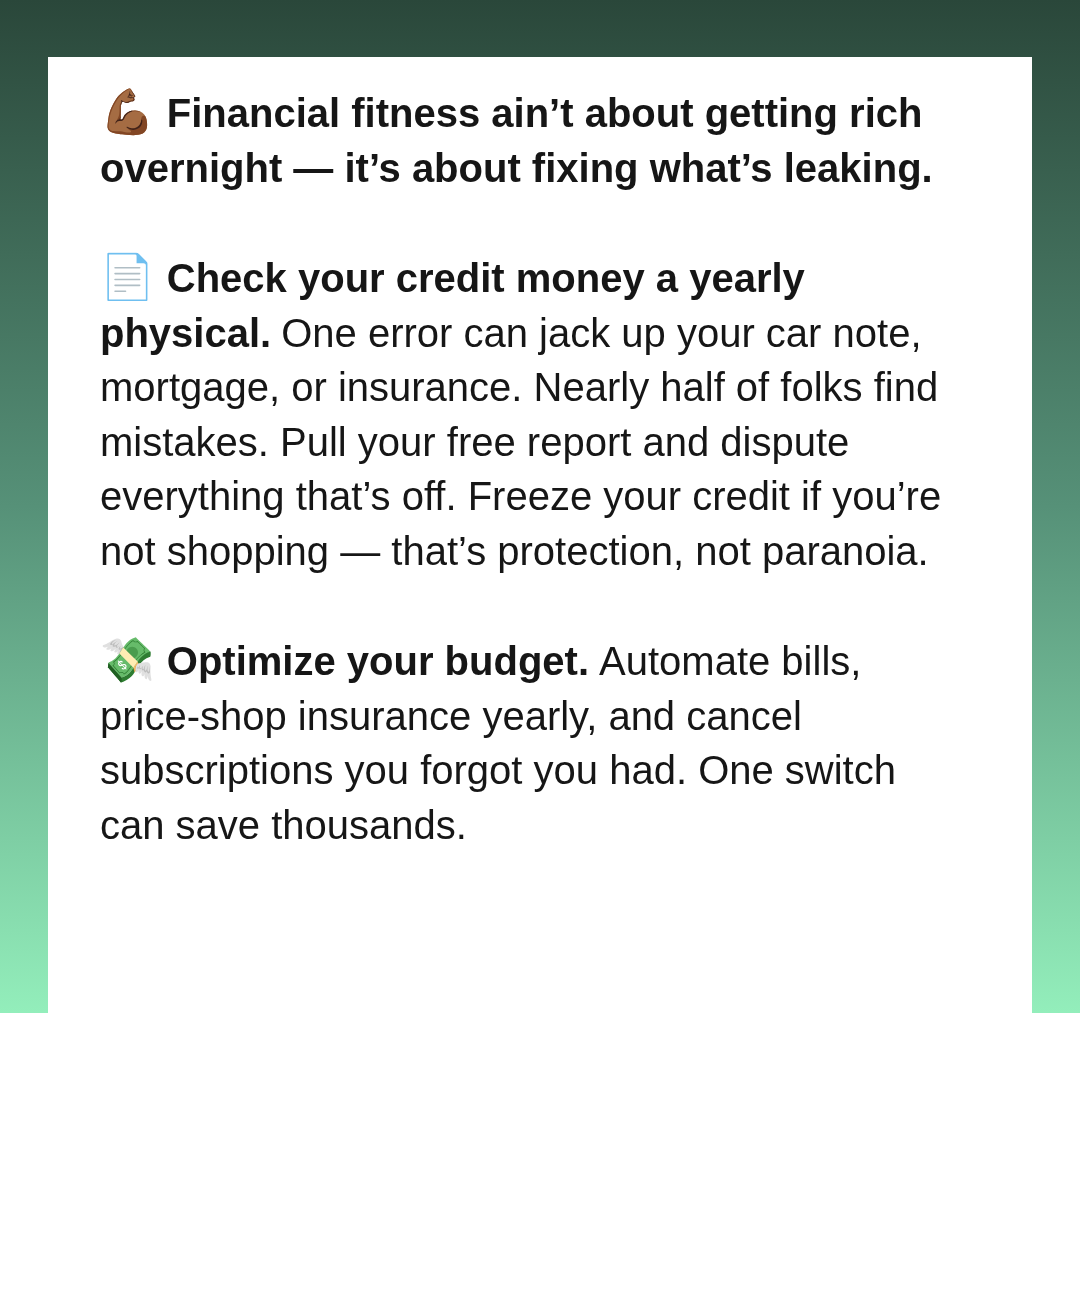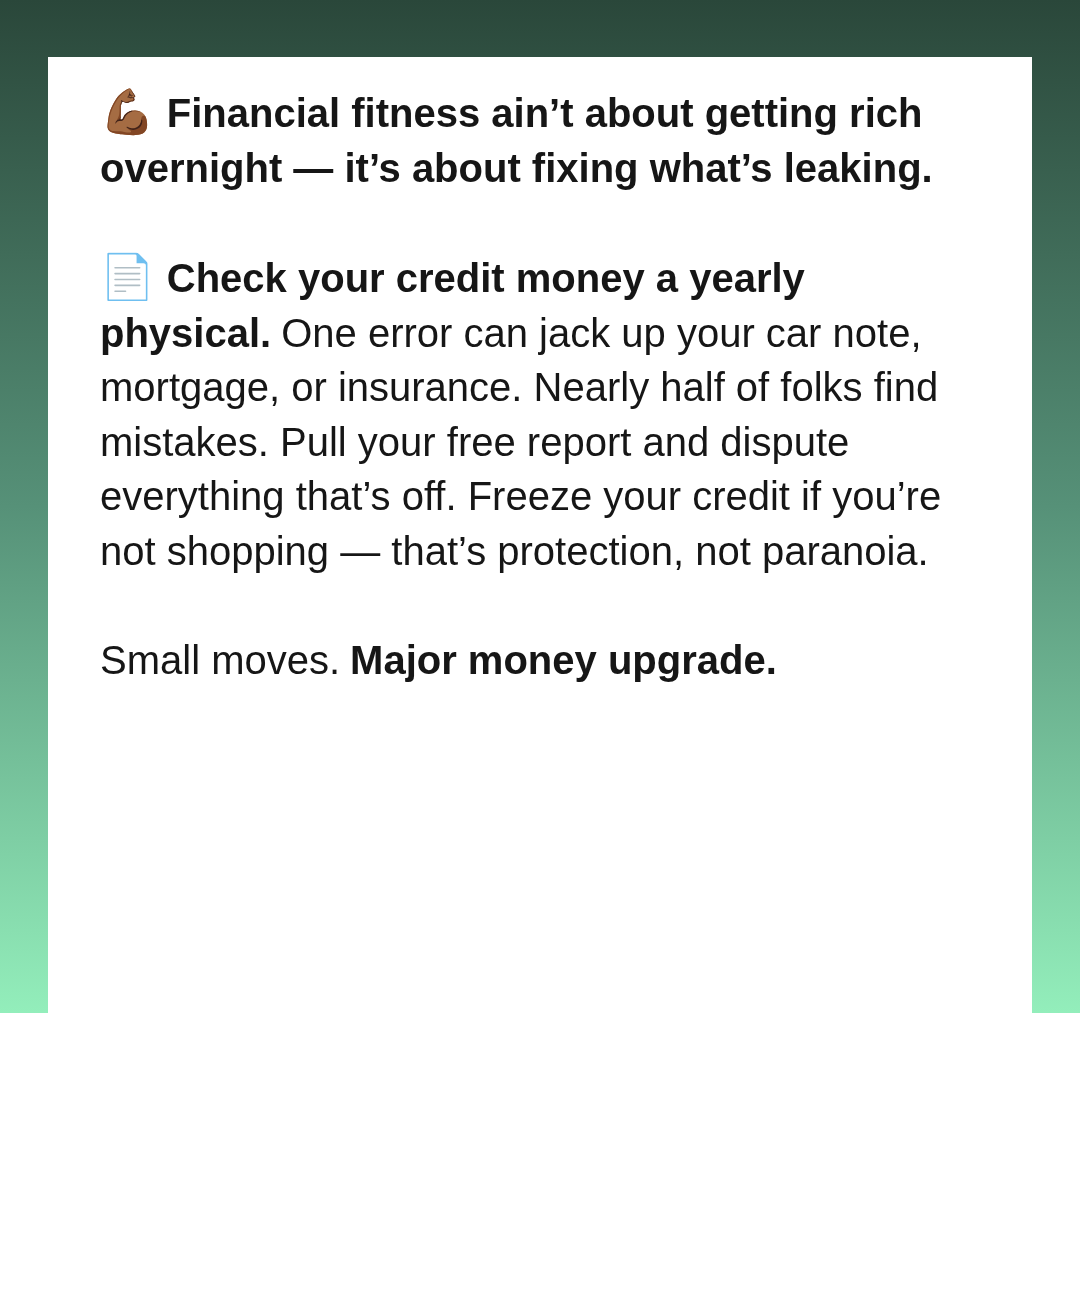--- a/index.html
+++ b/index.html
@@ -66,24 +66,24 @@
 
       <p>
         <span class="emoji">💪🏾</span><b class="lead">Financial fitness ain’t about getting rich overnight — it’s about fixing what’s leaking.</b>
       </p>
 
       <p>
         <span class="emoji">📄</span><b class="lead">Check your credit money a yearly physical.</b><span>One error can jack up your car note, mortgage, or insurance. Nearly half of folks find mistakes. Pull your free report and dispute everything that’s off. Freeze your credit if you’re not shopping — that’s protection, not paranoia.</span>
       </p>
 
 
+      <p>
+        <span class="emoji">💸</span><b class="lead">Optimize your budget.</b><span>Automate bills, price-shop insurance yearly, and cancel subscriptions you forgot you had. One switch can save thousands.</span>
+      </p>
 
-      <p class="closing">
-        <span>Small moves.</span><b>Major money upgrade.</b>
-      </p>
 
     </div>
     <div class="scrollbar"></div>
   </div>
 
   <div class="footer">
     <div class="footer-url">WWW.DAMONMONEYCOACH.COM</div>
   </div>
 
 </div>

